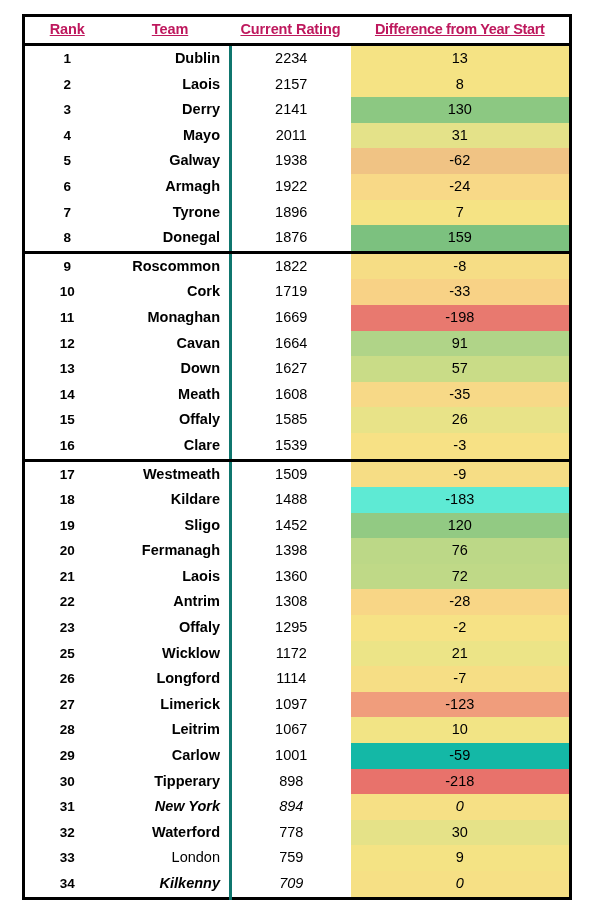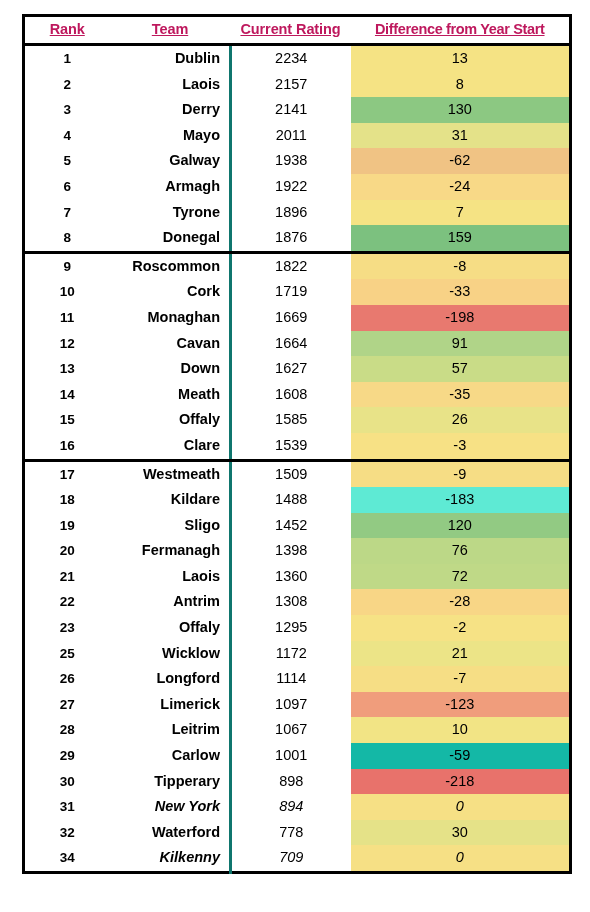--- a/index.html
+++ b/index.html
@@ -364,20 +364,28 @@
           </td>
         </tr>
         <tr>
           <td class="rank">32</td>
           <td class="team">Waterford</td>
           <td class="rating">778</td>
           <td class="diff">
             <span class="swatch" style="background-color: rgb(229, 226, 136);">30</span>
           </td>
         </tr>
+        <tr class="plain">
+          <td class="rank">33</td>
+          <td class="team">London</td>
+          <td class="rating">759</td>
+          <td class="diff">
+            <span class="swatch" style="background-color: rgb(244, 227, 132);">9</span>
+          </td>
+        </tr>
         <tr class="italic">
           <td class="rank">34</td>
           <td class="team">Kilkenny</td>
           <td class="rating">709</td>
           <td class="diff">
             <span class="swatch" style="background-color: rgb(246, 224, 133);">0</span>
           </td>
         </tr>
       </tbody>
   </table>

